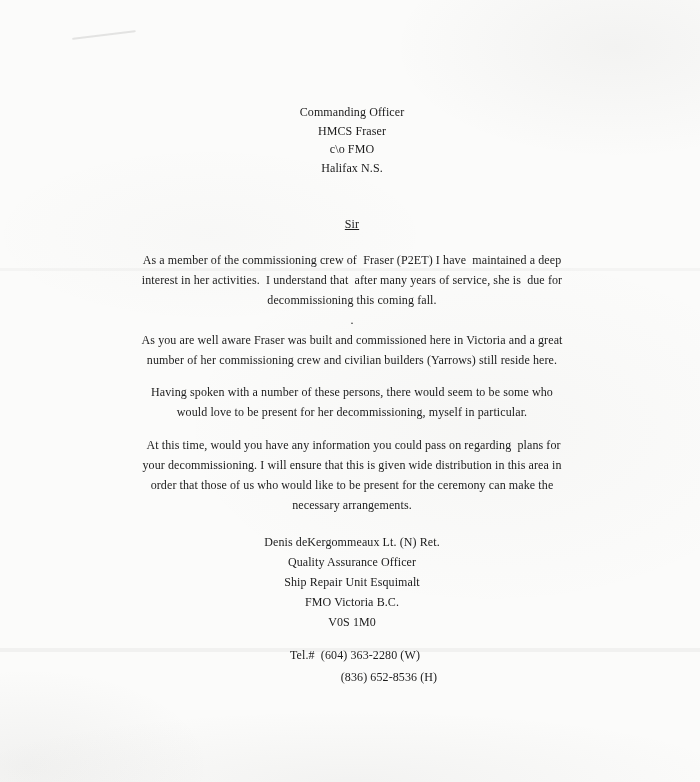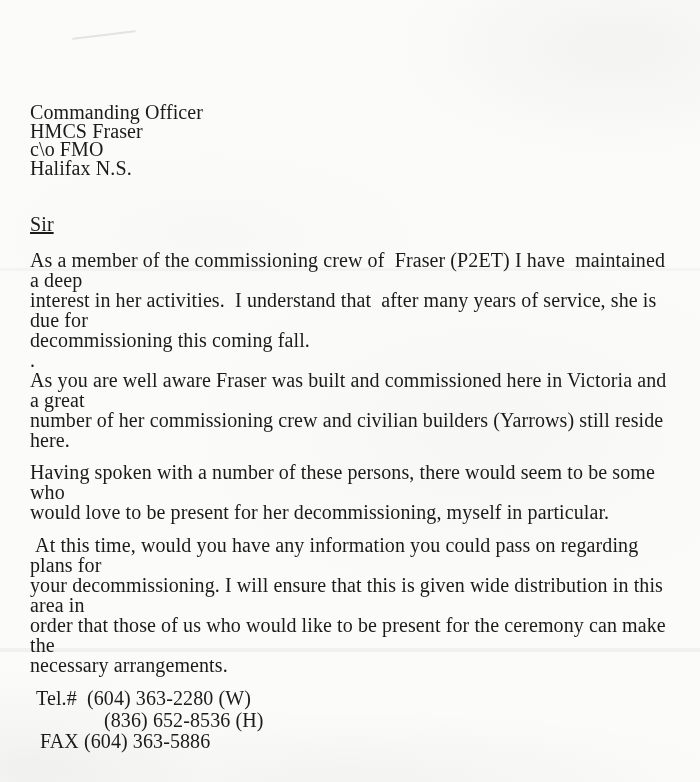--- a/index.html
+++ b/index.html
@@ -20,23 +20,24 @@
     box-sizing: border-box;
     padding: 103px 26px 0 30px;
     color: #1b1b1b;
     background-color: #fbfbfa;
     background-image:
       radial-gradient(ellipse 320px 160px at 88% 6%, rgba(90,90,85,0.05), transparent 70%),
       radial-gradient(ellipse 260px 140px at 4% 98%, rgba(90,90,85,0.06), transparent 70%),
       radial-gradient(ellipse 420px 240px at 70% 55%, rgba(110,110,100,0.03), transparent 75%),
       radial-gradient(ellipse 300px 120px at 30% 30%, rgba(110,110,100,0.025), transparent 75%),
       radial-gradient(ellipse 500px 90px at 50% 100%, rgba(90,90,85,0.05), transparent 80%);
-    font-size: 20px;
+    font-size: 12px;
     line-height: 20px;
     letter-spacing: 0.1px;
+    text-align: center;
   }
   .crease {
     position: absolute;
     left: 0;
     width: 100%;
     height: 3px;
     background: rgba(60,60,55,0.035);
     pointer-events: none;
   }
   .crease.c1 { top: 268px; }
@@ -103,20 +104,24 @@
 
   <div class="pre para p3">Having spoken with a number of these persons, there would seem to be some who
 would love to be present for her decommissioning, myself in particular.</div>
 
   <div class="pre para p4"> At this time, would you have any information you could pass on regarding  plans for
 your decommissioning. I will ensure that this is given wide distribution in this area in
 order that those of us who would like to be present for the ceremony can make the
 necessary arrangements.</div>
 
 
+  <div class="pre signature">Denis deKergommeaux Lt. (N) Ret.
+Quality Assurance Officer
+Ship Repair Unit Esquimalt
+FMO Victoria B.C.
+V0S 1M0</div>
 
   <div class="contact">
     <div class="pre tel-work">Tel.#  (604) 363-2280 (W)</div>
     <div class="pre tel-home">(836) 652-8536 (H)</div>
-    <div class="pre fax">FAX (604) 363-5886</div>
   </div>
 
 </div>
 
 </body></html>

